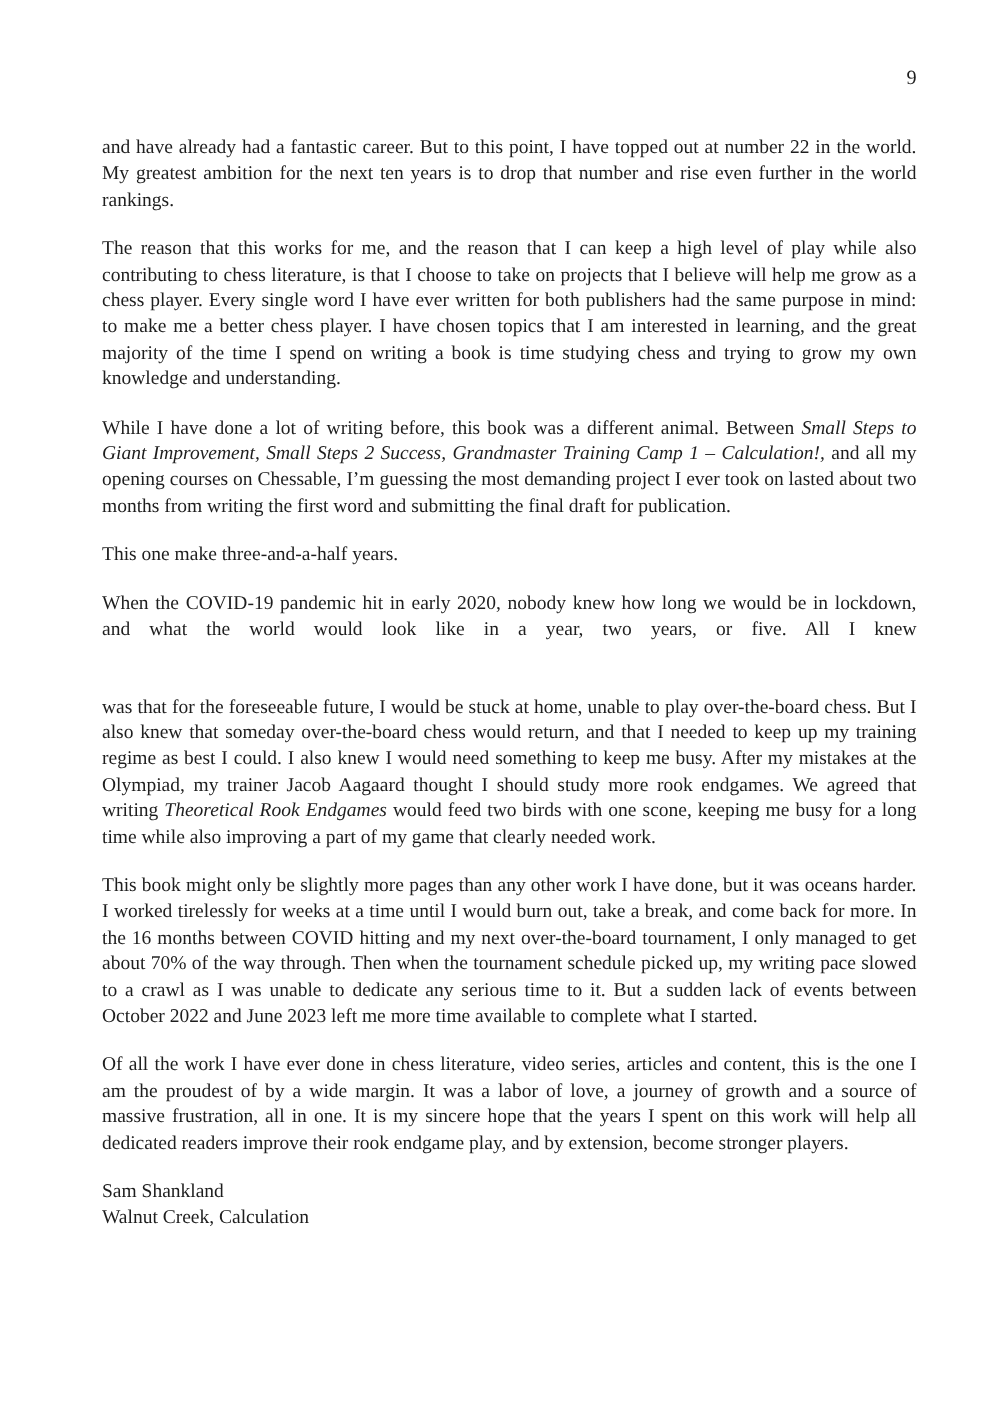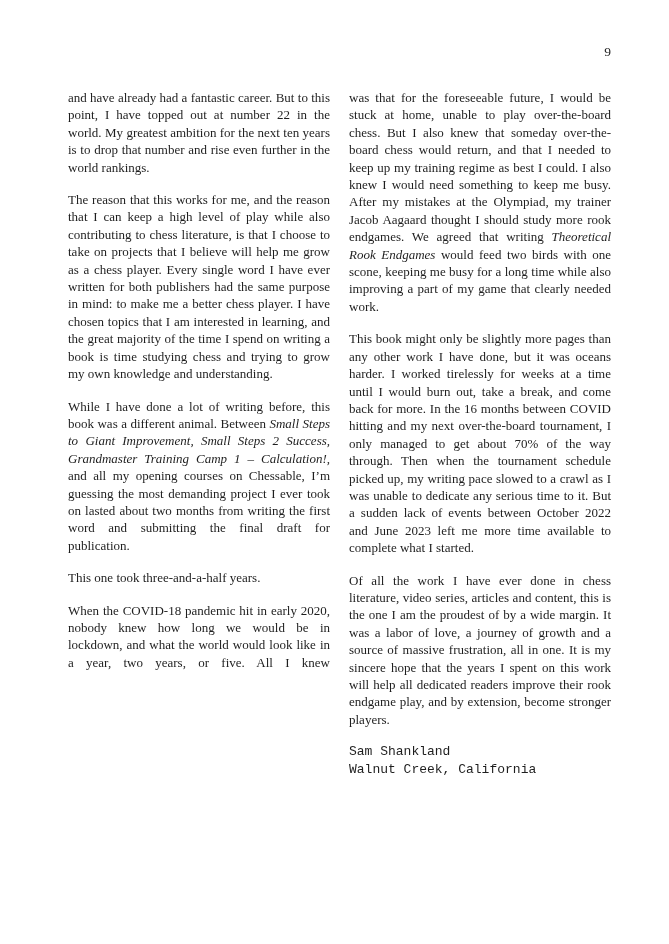--- a/index.html
+++ b/index.html
@@ -24,20 +24,21 @@
     line-height: 17px;
     color: #1e1e1e;
   }
   .columns {
     position: absolute;
     top: 89px;
     left: 68px;
     width: 543px;
     display: flex;
     gap: 19px;
+    flex-direction: column;
   }
   .col {
     flex: 1 1 0;
     min-width: 0;
     font-size: 13px;
     line-height: 17.4px;
     text-align: justify;
     color: #1e1e1e;
   }
   .col p {
@@ -45,48 +46,47 @@
     padding: 0;
   }
   .col p.cont-next {
     text-align-last: justify;
   }
   .it {
     font-style: italic;
   }
   .signature {
     margin-top: 12px;
-    font-family: Liberation Mono, monospace;
   }
   .signature div {
     line-height: 17.4px;
   }
 </style>
 </head>
 <body>
 
 <div class="page">
 
   <div class="page-number">9</div>
 
   <div class="columns">
 
     <div class="col">
       <p>and have already had a fantastic career. But to this point, I have topped out at number 22 in the world. My greatest ambition for the next ten years is to drop that number and rise even further in the world rankings.</p>
       <p>The reason that this works for me, and the reason that I can keep a high level of play while also contributing to chess literature, is that I choose to take on projects that I believe will help me grow as a chess player. Every single word I have ever written for both publishers had the same purpose in mind: to make me a better chess player. I have chosen topics that I am interested in learning, and the great majority of the time I spend on writing a book is time studying chess and trying to grow my own knowledge and understanding.</p>
       <p><span>While I have done a lot of writing before, this book was a different animal. Between </span><span class="it">Small Steps to Giant Improvement, Small Steps 2 Success, Grandmaster Training Camp 1 – Calculation!,</span><span> and all my opening courses on Chessable, I’m guessing the most demanding project I ever took on lasted about two months from writing the first word and submitting the final draft for publication.</span></p>
-      <p>This one took three-and-a-half years.</p>
-      <p class="cont-next">When the COVID-18 pandemic hit in early 2020, nobody knew how long we would be in lockdown, and what the world would look like in a year, two years, or five. All I knew</p>
+      <p>This one make three-and-a-half years.</p>
+      <p class="cont-next">When the COVID-19 pandemic hit in early 2020, nobody knew how long we would be in lockdown, and what the world would look like in a year, two years, or five. All I knew</p>
     </div>
 
     <div class="col">
       <p><span>was that for the foreseeable future, I would be stuck at home, unable to play over-the-board chess. But I also knew that someday over-the-board chess would return, and that I needed to keep up my training regime as best I could. I also knew I would need something to keep me busy. After my mistakes at the Olympiad, my trainer Jacob Aagaard thought I should study more rook endgames. We agreed that writing </span><span class="it">Theoretical Rook Endgames</span><span> would feed two birds with one scone, keeping me busy for a long time while also improving a part of my game that clearly needed work.</span></p>
       <p>This book might only be slightly more pages than any other work I have done, but it was oceans harder. I worked tirelessly for weeks at a time until I would burn out, take a break, and come back for more. In the 16 months between COVID hitting and my next over-the-board tournament, I only managed to get about 70% of the way through. Then when the tournament schedule picked up, my writing pace slowed to a crawl as I was unable to dedicate any serious time to it. But a sudden lack of events between October 2022 and June 2023 left me more time available to complete what I started.</p>
       <p>Of all the work I have ever done in chess literature, video series, articles and content, this is the one I am the proudest of by a wide margin. It was a labor of love, a journey of growth and a source of massive frustration, all in one. It is my sincere hope that the years I spent on this work will help all dedicated readers improve their rook endgame play, and by extension, become stronger players.</p>
       <div class="signature">
         <div>Sam Shankland</div>
-        <div>Walnut Creek, California</div>
+        <div>Walnut Creek, Calculation</div>
       </div>
     </div>
 
   </div>
 
 </div>
 
 </body></html>

